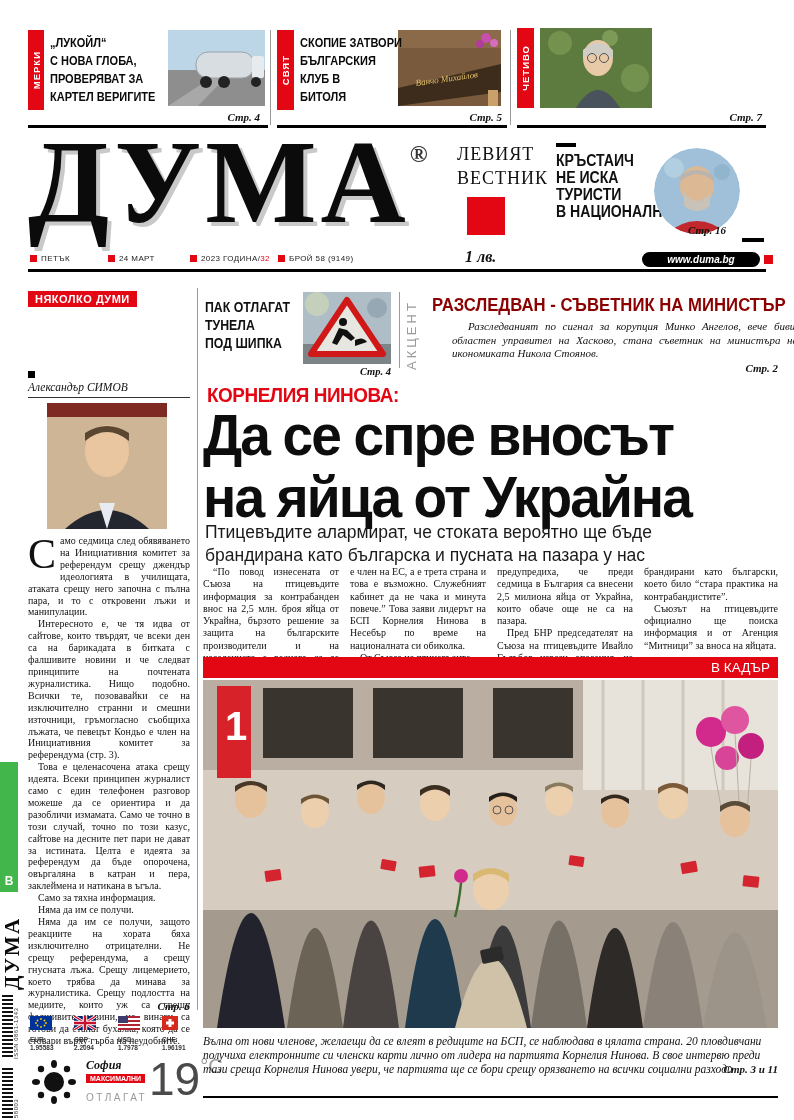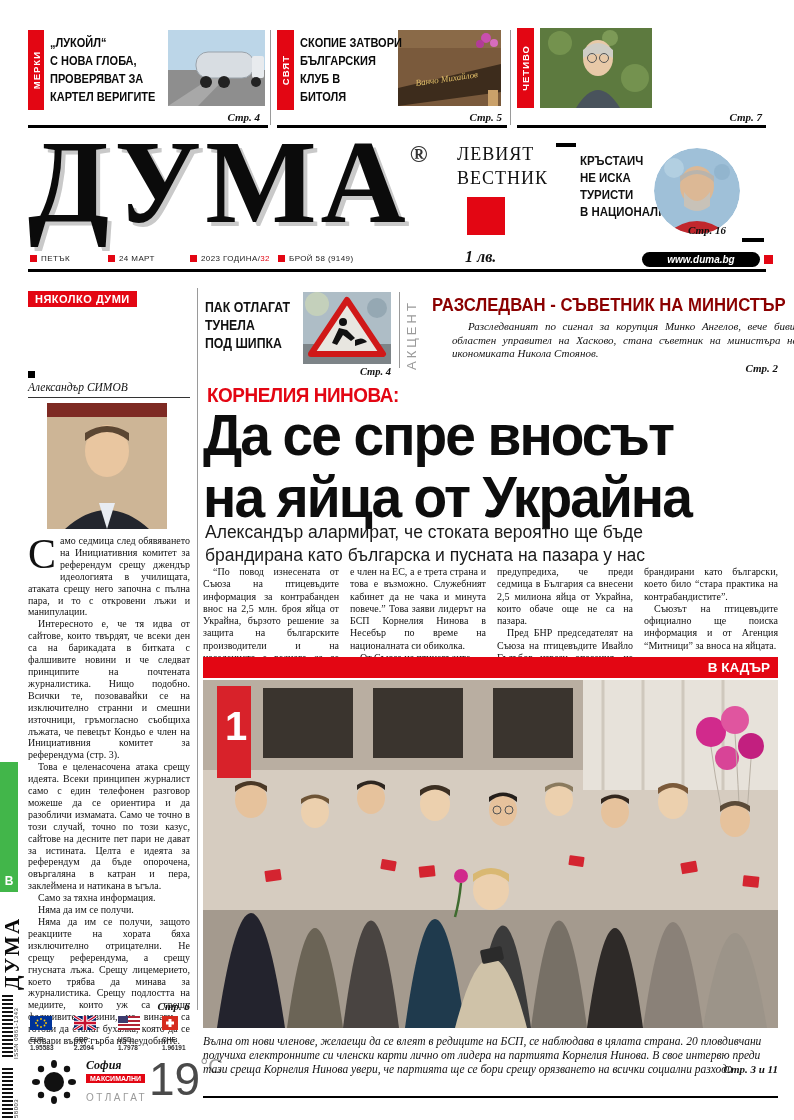--- a/index.html
+++ b/index.html
@@ -36,21 +36,21 @@
   .op-art p.first::first-letter{float:left;font-size:42px;line-height:34px;padding:2px 4px 0 0;font-weight:normal;}
   .cur-item{width:40px;text-align:left;}
   .cur-item .txt{font-size:6.5px;font-weight:bold;color:#333;line-height:8px;margin-top:2px;}
   
   #lead-kicker{color:#e30613;font-weight:bold;font-size:21px;letter-spacing:-0.5px;}
   .lead-h{font-weight:bold;font-size:58px;letter-spacing:-2px;color:#0d0d0d;line-height:1;
           transform:scaleX(0.95);transform-origin:0 0;white-space:nowrap;}
   .lead-sub{font-size:17.5px;color:#1a1a1a;line-height:23px;}
   .lead-col{font-family:"Liberation Serif",serif;font-size:10px;line-height:12.3px;text-align:justify;}
   .lead-col p{margin:0;text-indent:10px;}
-  #vkadar{background:#e30613;color:#fff;font-weight:bold;font-size:13.5px;
+  #vkadar{background:#e30613;color:#fff;font-weight:normal;font-size:13.5px;
      display:flex;align-items:center;justify-content:flex-end;padding-right:8px;box-sizing:border-box;}
   #caption{font-family:"Liberation Serif",serif;font-style:italic;font-size:11.5px;line-height:14px;color:#111;}
   .divider-v{background:#9a9a9a;width:1px;}
   .rule{background:#000;}
   
   #akcent-label{color:#9a9a9a;font-size:13px;letter-spacing:3px;font-weight:normal;}
   #akcent-head{color:#8b0000;font-size:19px;font-weight:bold;}
   #akcent-text{font-family:"Liberation Serif",serif;font-style:italic;font-size:11px;line-height:13.5px;
      text-align:justify;text-indent:16px;color:#111;margin-left:20px;}
   
@@ -135,21 +135,21 @@
   <div class="abs tline" style="left:517px;top:125px;width:249px;"></div>
 
   <div class="abs" id="logo" style="left:28px;top:124px;"><span>ДУМА</span><span class="reg">®</span></div>
 
   <div class="abs serif" style="left:457px;top:142px;font-size:18px;line-height:24px;letter-spacing:1px;">
     <span>ЛЕВИЯТ</span><br><span>ВЕСТНИК</span>
   </div>
   <div class="abs" style="left:467px;top:197px;width:38px;height:38px;background:#e30613;"></div>
 
   <div class="abs rule" style="left:556px;top:143px;width:20px;height:4px;"></div>
-  <div class="abs b" style="left:580px;top:152px;font-size:13px;line-height:17px;">
+  <div class="abs b" style="left:556px;top:152px;font-size:16px;line-height:17px;">
     <span class="cx">КРЪСТАИЧ</span><br>
     <span class="cx">НЕ ИСКА</span><br>
     <span class="cx">ТУРИСТИ</span><br>
     <span class="cx">В НАЦИОНАЛНИЯ</span>
   </div>
   <svg class="abs" style="left:654px;top:148px;border-radius:50%;" width="86" height="86">
     <circle cx="43" cy="43" r="43" fill="#9fc0d8"></circle>
     <circle cx="20" cy="20" r="10" fill="#b7d2e4" opacity="0.8"></circle>
       <circle cx="68" cy="24" r="8" fill="#8fb2cc" opacity="0.8"></circle>
     <ellipse cx="43" cy="38" rx="17" ry="20" fill="#dcb895"></ellipse>
@@ -292,21 +292,21 @@
   <div class="abs vtext" id="akcent-label" style="left:404px;top:292px;height:78px;">АКЦЕНТ</div>
 
   <div class="abs" id="akcent-head" style="left:432px;top:294px;"><span class="cx">РАЗСЛЕДВАН - СЪВЕТНИК НА МИНИСТЪР</span></div>
   <div class="abs" id="akcent-text" style="left:432px;top:320px;width:346px;">Разследваният по сигнал за корупция Минко Ангелов, вече бивш областен управител на Хасково, стана съветник на министъра на икономиката Никола Стоянов.</div>
   <div class="abs pageref" style="left:432px;top:362px;width:346px;text-align:right;">Стр. 2</div>
 
   <div class="abs" id="lead-kicker" style="left:207px;top:383px;text-align:right;"><span class="cx" style="transform:scaleX(0.9);">КОРНЕЛИЯ НИНОВА:</span></div>
   <div class="abs lead-h" style="left:203px;top:406px;">Да се спре вносът</div>
   <div class="abs lead-h" style="left:203px;top:468px;">на яйца от Украйна</div>
   <div class="abs lead-sub" style="left:205px;top:521px;">
-    <span>Александър алармират, че стоката вероятно ще бъде</span><br><span>брандирана като българска и пусната на пазара у нас</span>
+    <span>Птицевъдите алармират, че стоката вероятно ще бъде</span><br><span>брандирана като българска и пусната на пазара у нас</span>
   </div>
 
   <div class="abs lead-col" style="left:203px;top:566px;width:136px;">
     <p>“По повод изнесената от Съюза на птицевъдите информация за контрабанден внос на 2,5 млн. броя яйца от Украйна, бързото решение за защита на българските производители и на населението е веднага да се спре вносът от Украйна. Тя не</p>
   </div>
   <div class="abs lead-col" style="left:350px;top:566px;width:136px;">
     <p style="text-indent:0;">е член на ЕС, а е трета страна и това е възможно. Служебният кабинет да не чака и минута повече.” Това заяви лидерът на БСП Корнелия Нинова в Несебър по време на националната си обиколка.</p>
     <p>От Съюза на птицевъдите</p>
   </div>
   <div class="abs lead-col" style="left:497px;top:566px;width:136px;">

